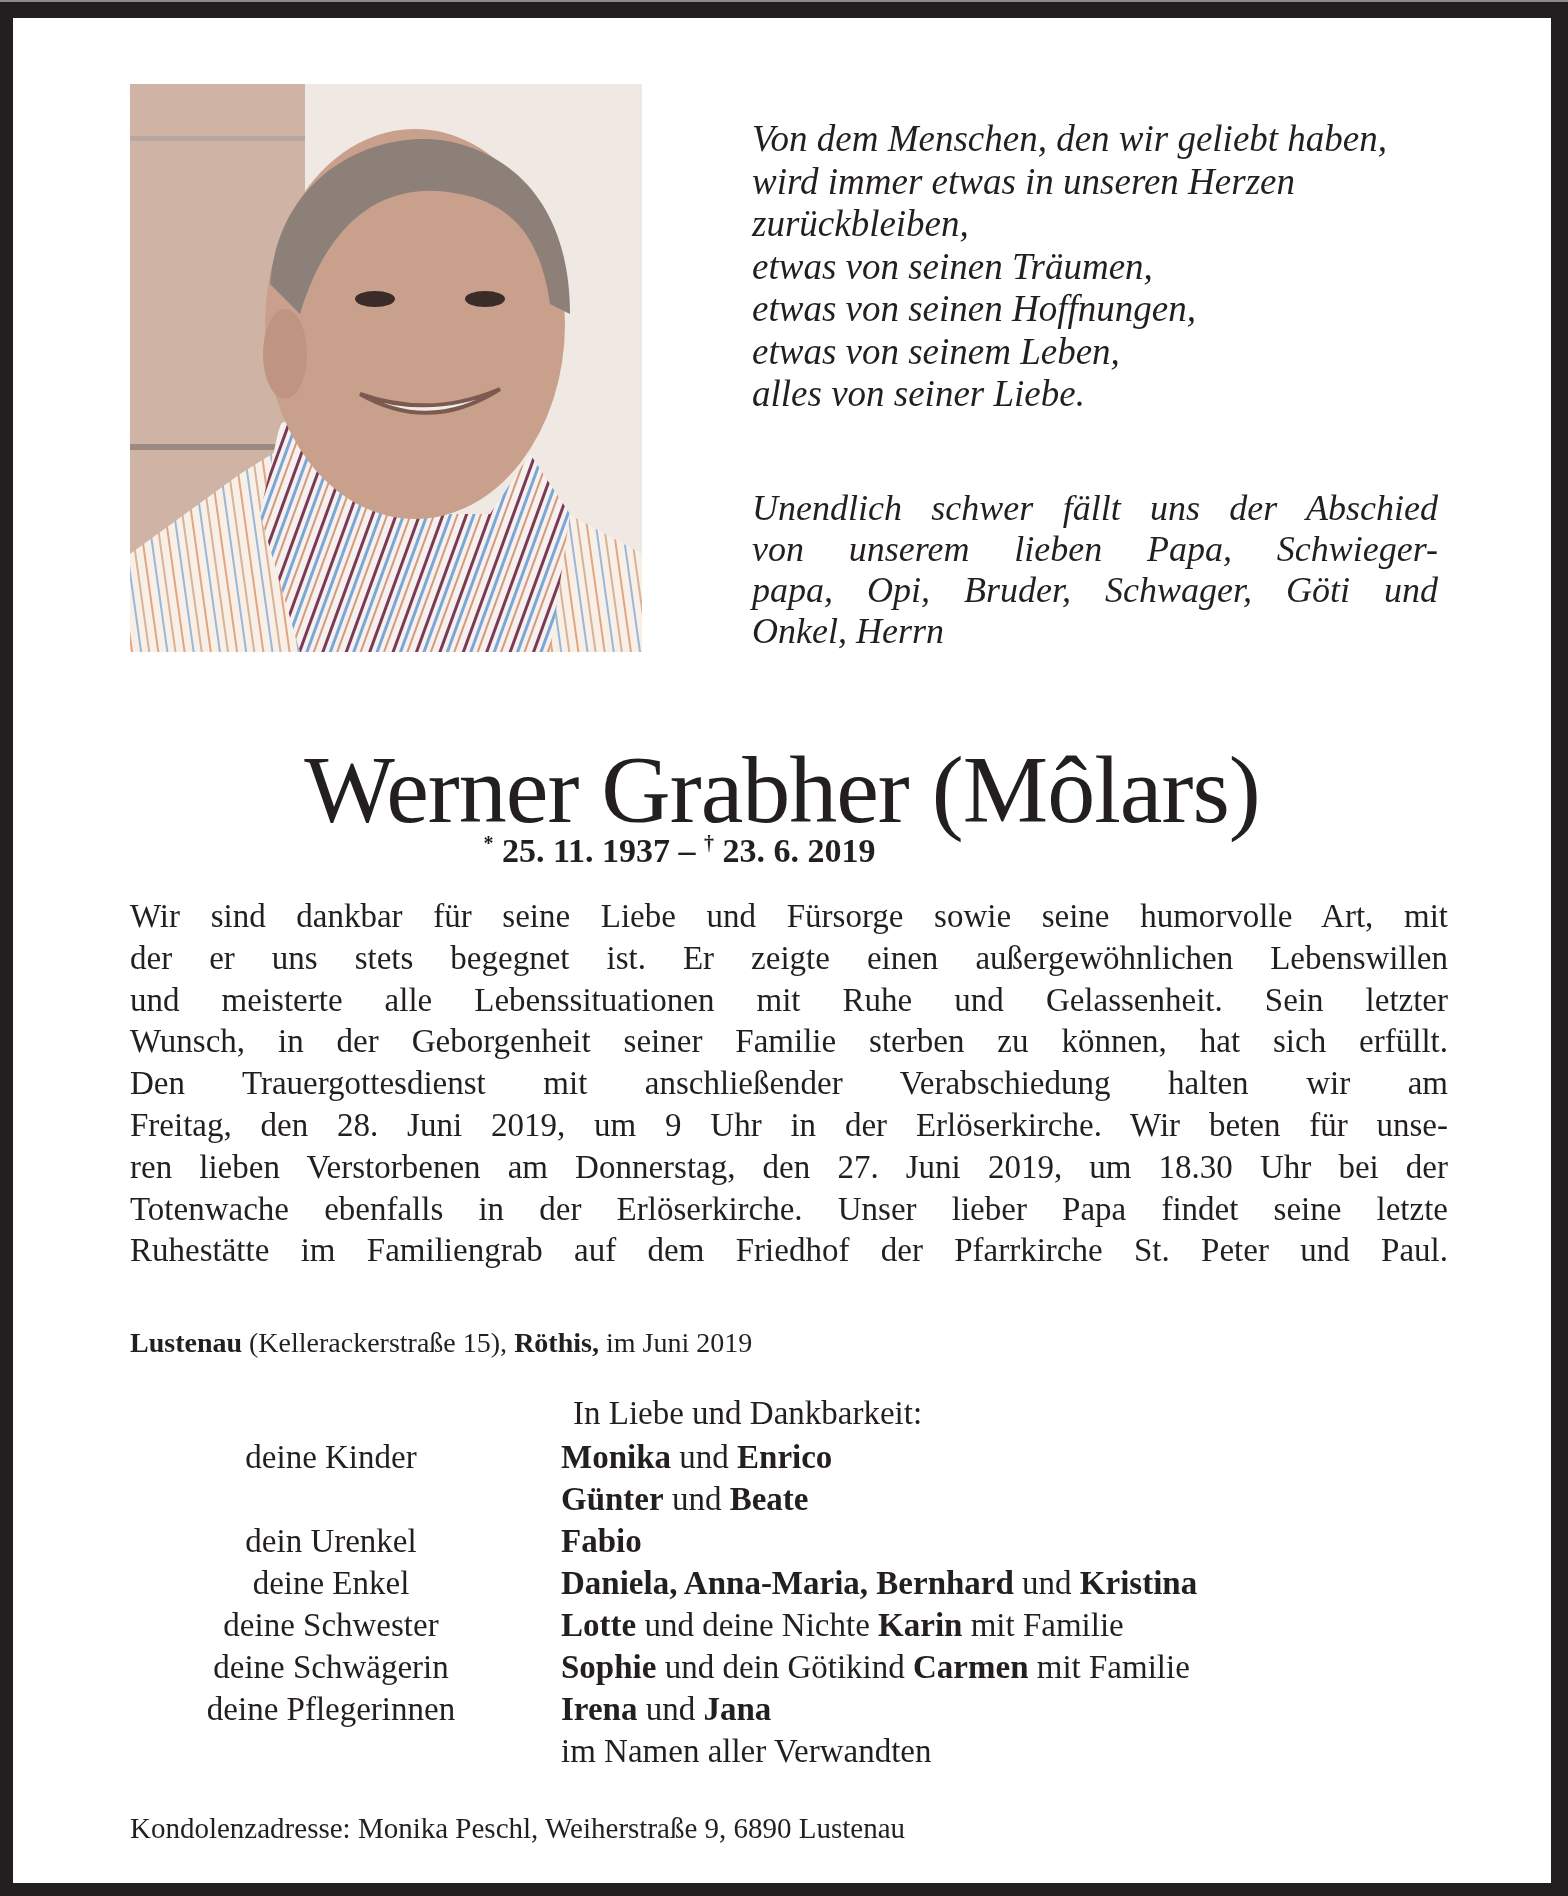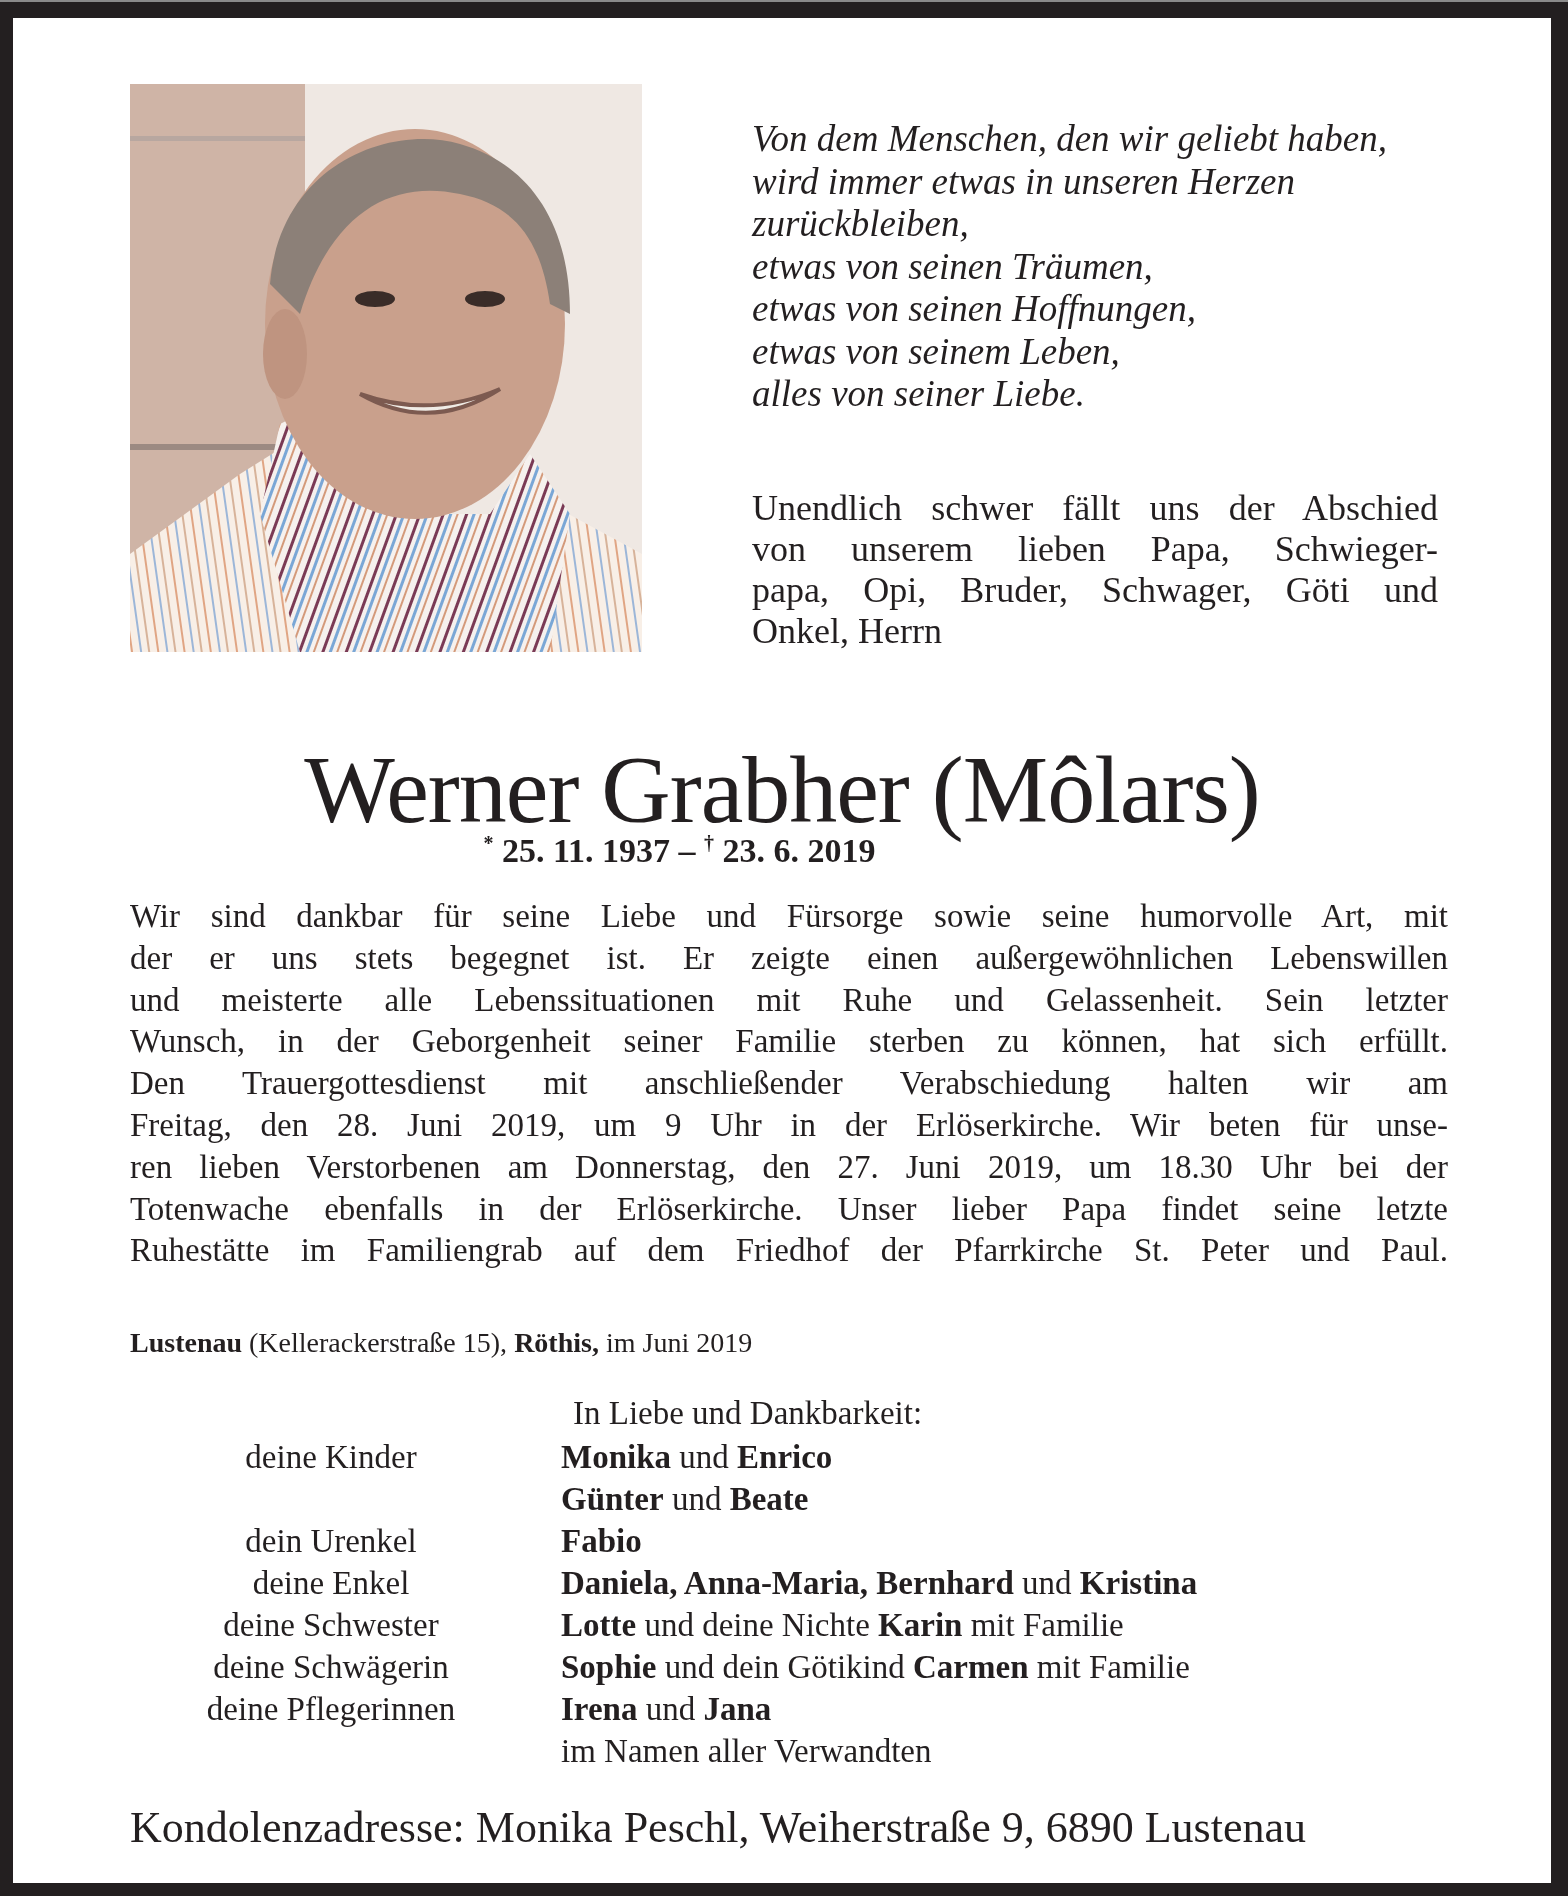--- a/index.html
+++ b/index.html
@@ -4,35 +4,35 @@
 <style>
   html, body { margin: 0; padding: 0; background: #231f20; }
   body { width: 1568px; height: 1896px; position: relative; overflow: hidden; font-family: "Liberation Serif", "DejaVu Serif", serif; color: #231f20; }
   .frame { position: absolute; left: 0; top: 0; width: 1568px; height: 1896px; background: #231f20; border-top: 2px solid #8a8a8a; box-sizing: border-box; }
   .paper { position: absolute; left: 13px; top: 16px; width: 1538px; height: 1865px; background: #ffffff; }
   .photo { position: absolute; left: 117px; top: 66px; width: 512px; height: 568px; overflow: hidden; background: #efe6df; }
   .photo svg { display: block; width: 100%; height: 100%; }
   .poem { position: absolute; left: 739px; top: 100px; width: 720px; font-style: italic; font-size: 37px; line-height: 42.5px; }
   .poem div { white-space: nowrap; }
   .intro { position: absolute; left: 739px; top: 470px; width: 686px; font-size: 36px; line-height: 41px; text-align: justify; text-align-last: left; }
-  .intro div { text-align: justify; text-align-last: justify; white-space: nowrap; }
+  .intro div { text-align: justify; text-align-last: justify; white-space: nowrap; font-style: italic; }
   .intro div.last { text-align-last: left; }
   .name { position: absolute; left: 0; width: 1538px; top: 690px; text-align: center; font-size: 96px; line-height: 110px; letter-spacing: -1px; margin-top: 27px; }
   .dates { position: absolute; left: 0; width: 1333px; top: 805px; text-align: center; font-size: 34px; font-weight: bold; line-height: 40px; }
   .dates sup { font-size: 20px; vertical-align: 12px; font-weight: bold; }
   .body { position: absolute; left: 117px; top: 878px; width: 1318px; font-size: 33px; line-height: 41.8px; }
   .body div { text-align: justify; text-align-last: justify; white-space: nowrap; }
   .place { position: absolute; left: 117px; top: 1305px; font-size: 28px; line-height: 40px; white-space: nowrap; }
   .place b { font-weight: bold; }
   .thanks { position: absolute; left: 560px; top: 1375px; font-size: 33px; line-height: 40px; white-space: nowrap; }
   .family { position: absolute; left: 100px; top: 1418px; width: 1330px; font-size: 33px; }
   .frow { display: flex; height: 42px; line-height: 42px; white-space: nowrap; }
   .frow .lbl { width: 448px; text-align: center; padding-right: 12px; box-sizing: border-box; }
   .frow .val b { font-weight: bold; }
-  .cond { position: absolute; left: 117px; top: 1790px; font-size: 44px; line-height: 40px; white-space: nowrap; }
+  .cond { position: absolute; left: 117px; top: 1790px; font-size: 29px; line-height: 40px; white-space: nowrap; }
 </style>
 </head>
 <body>
 
 <div class="frame">
   <div class="paper">
 
     <div class="photo">
       <svg viewBox="0 0 512 568" preserveAspectRatio="none">
         <defs>

